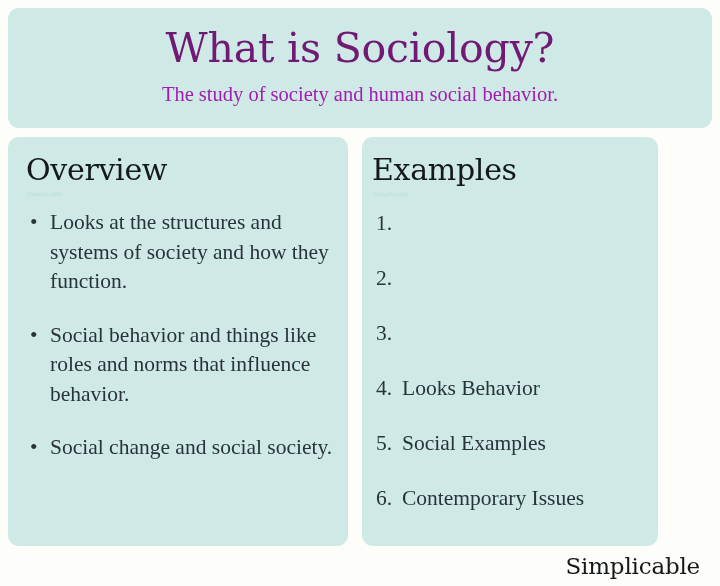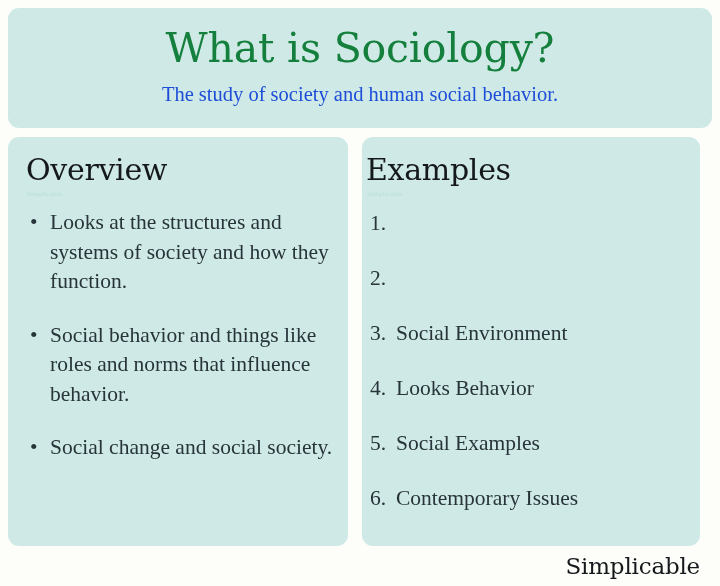--- a/index.html
+++ b/index.html
@@ -37,51 +37,51 @@
     flex-direction: column;
     justify-content: flex-start;
     align-items: center;
     flex: none;
   }
   .title {
     font-family: "DejaVu Serif", serif;
     font-size: 41px;
     line-height: 50px;
     font-weight: 400;
-    color: #15803d;
+    color: #701a75;
     letter-spacing: -0.2px;
     margin: 5px 0 0 0;
     white-space: nowrap;
   }
   .subtitle {
     font-family: "Liberation Serif", serif;
     font-size: 20.5px;
     line-height: 26px;
-    color: #1d4ed8;
+    color: #a21caf;
     margin: 8px 0 0 0;
     white-space: nowrap;
   }
 
   
   .columns {
     display: flex;
     gap: 14px;
     margin-top: 9px;
     flex: none;
     height: 409px;
   }
   .card {
     background: #cfeae6;
     border-radius: 11px;
     box-sizing: border-box;
     position: relative;
     overflow: hidden;
   }
   .card-left  { width: 340px; padding: 12px 14px 0 14px; }
-  .card-right { width: 338px; padding: 12px 14px 0 0; }
+  .card-right { width: 296px; padding: 12px 14px 0 6px; }
 
   .card-heading {
     font-family: "DejaVu Serif", serif;
     font-size: 30px;
     line-height: 38px;
     font-weight: 400;
     color: #15191b;
     margin: 2px 0 0 4px;
     letter-spacing: -0.3px;
   }
@@ -193,21 +193,20 @@
       <div class="watermark">Simplicable</div>
       <ol class="numbers">
         <li>
           <span class="num">1.</span>
         </li>
         <li>
           <span class="num">2.</span>
         </li>
         <li>
           <span class="num">3.</span>
-          <span>Social Environment</span>
         </li>
         <li>
           <span class="num">4.</span>
           <span>Looks Behavior</span>
         </li>
         <li>
           <span class="num">5.</span>
           <span>Social Examples</span>
         </li>
         <li>

